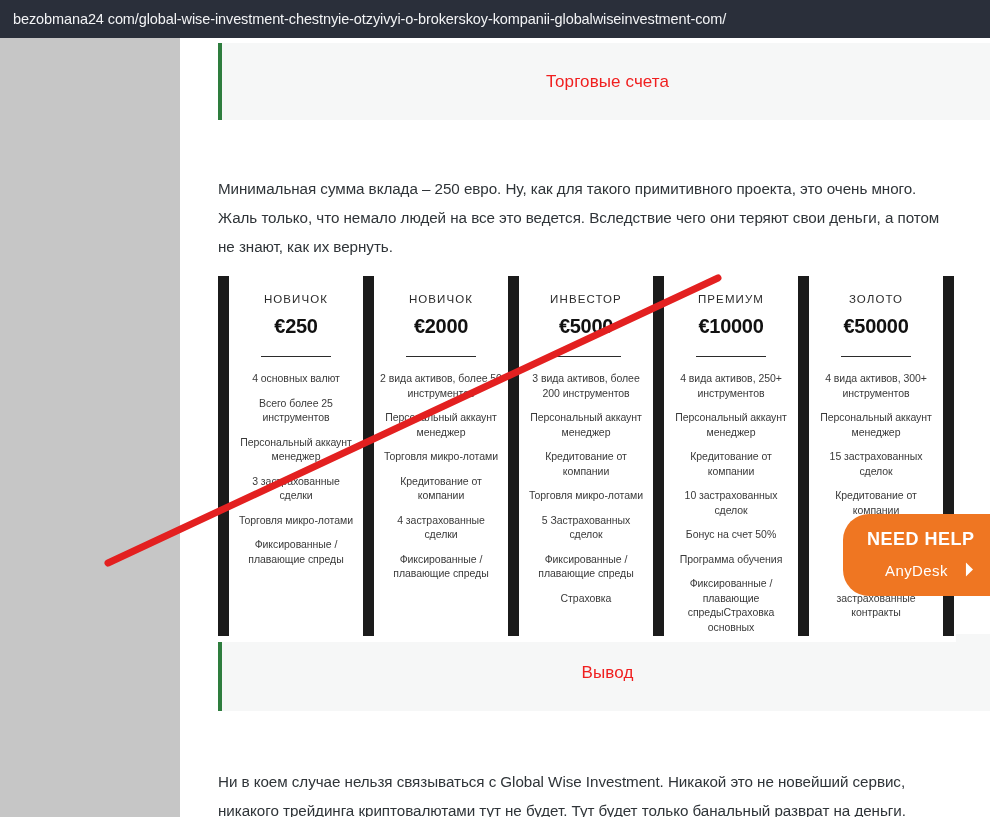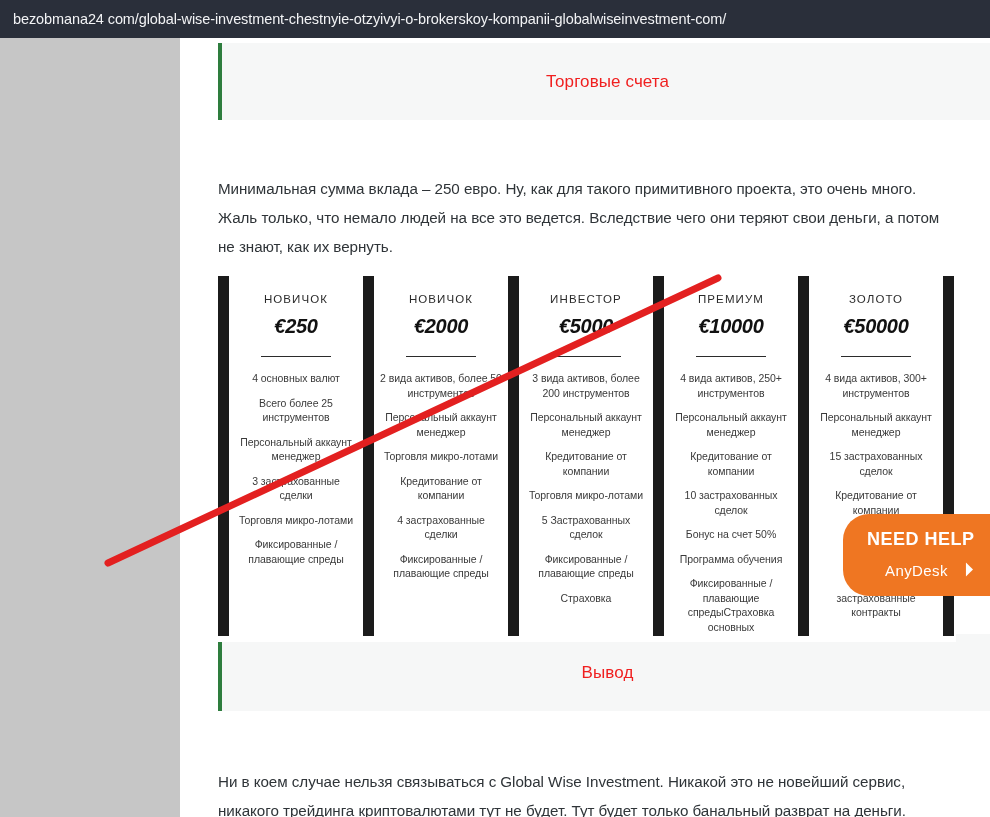--- a/index.html
+++ b/index.html
@@ -116,21 +116,20 @@
     color: #2b2b2b;
     letter-spacing: 1.1px;
     margin-top: 23px;
   }
   .plan-price {
     font-size: 20px;
     font-weight: bold;
     color: #111111;
     margin-top: 10px;
     letter-spacing: -0.3px;
-    font-style: italic;
   }
   .plan-rule {
     width: 70px;
     height: 1px;
     background: #2b2b2b;
     margin: 18px auto 0 auto;
   }
   .plan-features {
     margin-top: 14px;
   }

